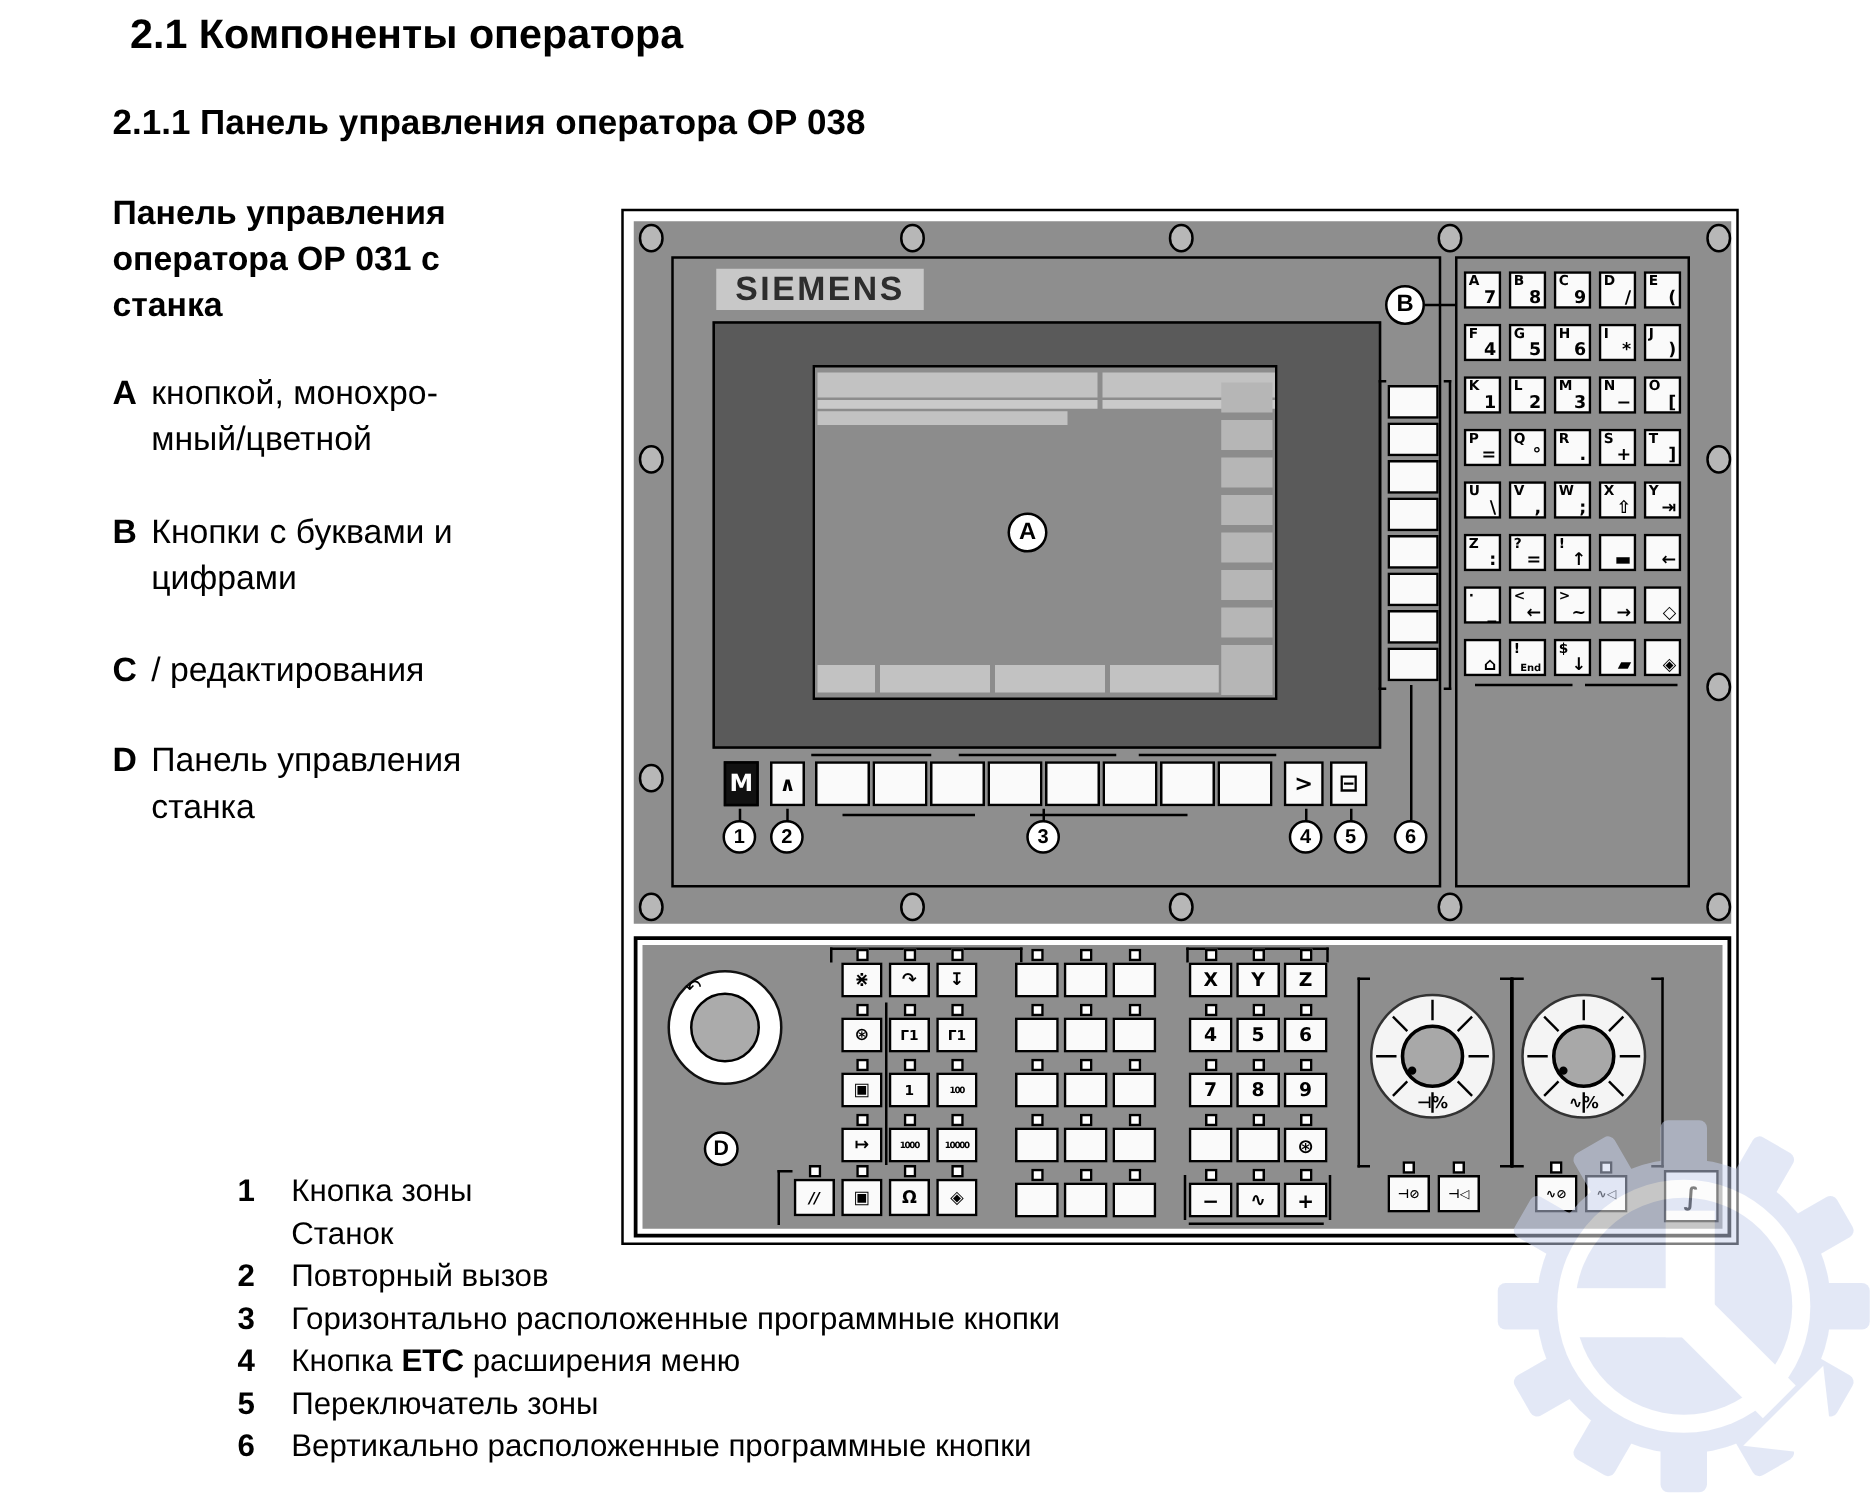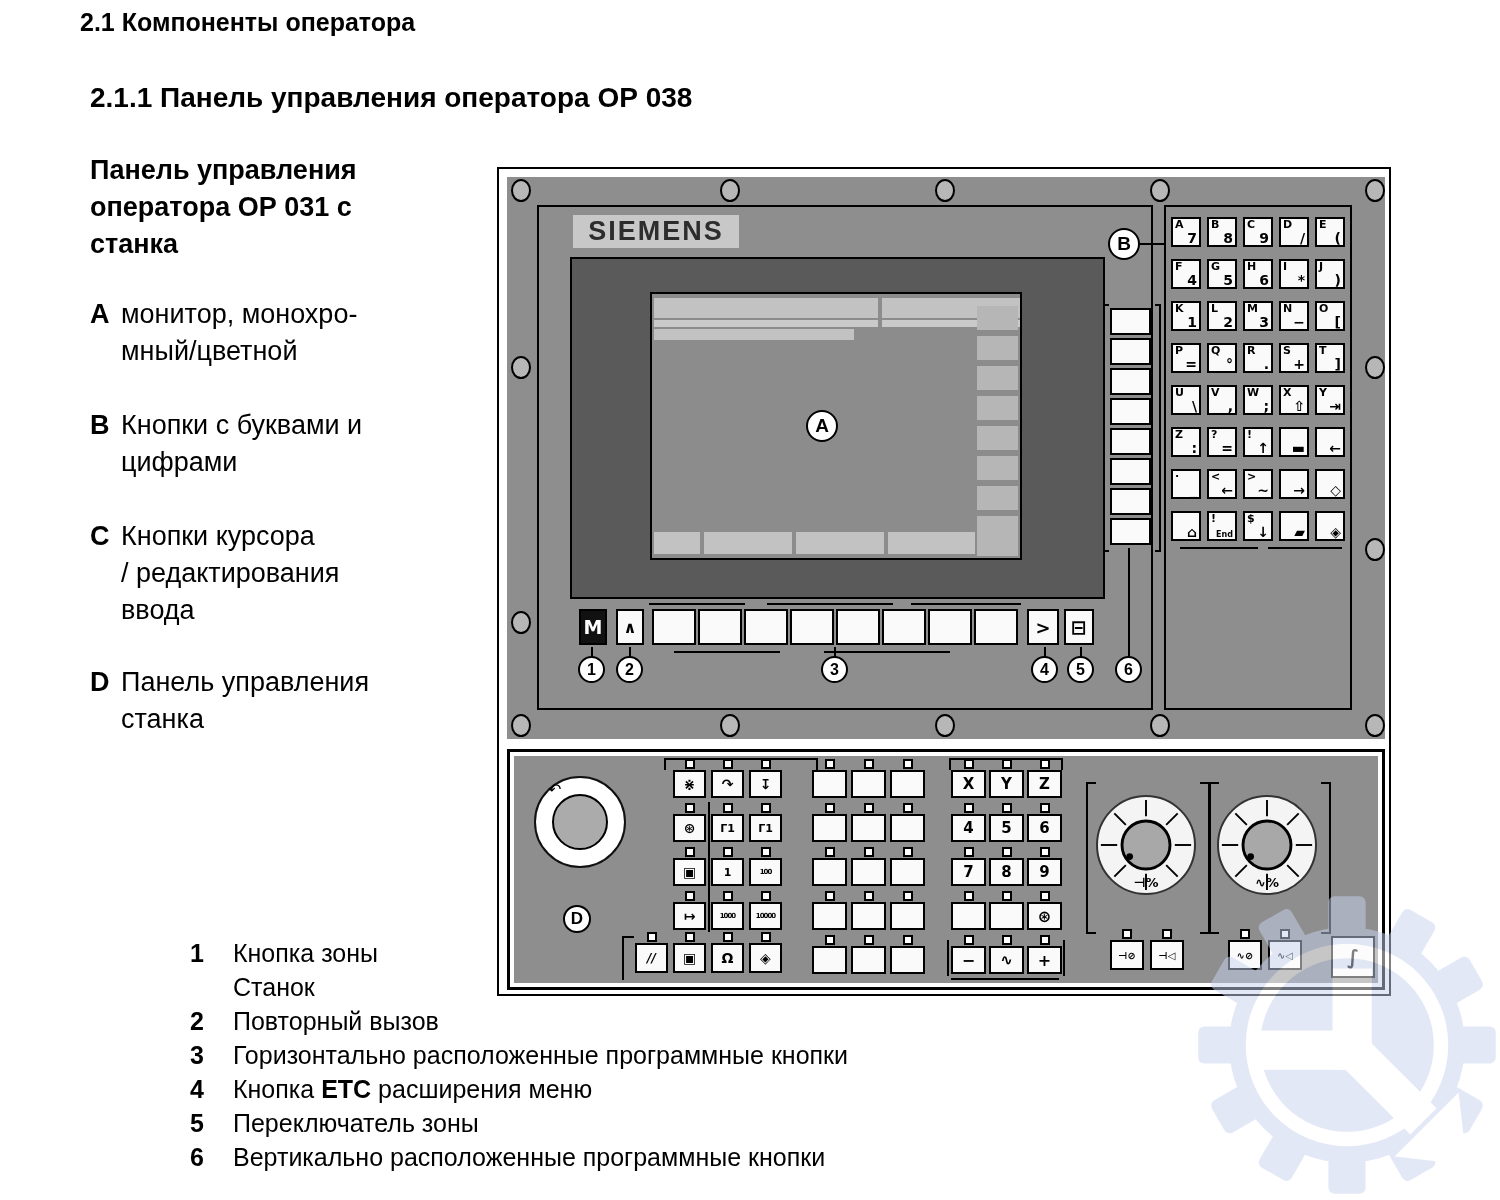--- a/index.html
+++ b/index.html
@@ -1,18 +1,18 @@
 <!DOCTYPE html>
 <html><head>
 <meta charset="utf-8">
 <style>
   html,body{margin:0;padding:0;background:#fff;width:1500px;height:1200px;overflow:hidden;
     font-family:"Liberation Sans",sans-serif;color:#000;}
   
-  #h1{position:absolute;left:80px;top:8px;font-size:25px;font-weight:700;}
+  #h1{position:absolute;left:104px;top:8px;font-size:33px;font-weight:700;}
   #h2{position:absolute;left:90px;top:82px;font-size:28px;font-weight:700;}
   #sb{position:absolute;left:90px;top:152px;width:430px;font-size:27px;line-height:37px;}
   #sb .intro{font-weight:700;}
   .sb-item{position:relative;padding-left:31px;}
   .sb-ltr{position:absolute;left:0;top:0;font-weight:700;}
   #legend{position:absolute;left:190px;top:936px;font-size:25px;line-height:34px;}
   .lg-row{display:flex;}
   .lg-num{width:43px;font-weight:700;flex:0 0 43px;}
   .lg-b{font-weight:700;}
   
@@ -93,33 +93,31 @@
 <div id="h2">2.1.1 Панель управления оператора  ОР 038</div>
 
 <div id="sb">
   <div class="intro">
     <div>Панель управления</div>
     <div>оператора ОР 031 с</div>
     <div>станка</div>
   </div>
   <div class="sb-item" style="margin-top:33px;">
     <span class="sb-ltr">A</span>
-    <div>монитор, монохро-</div>
+    <div>кнопкой, монохро-</div>
     <div>мный/цветной</div>
   </div>
   <div class="sb-item" style="margin-top:37px;">
     <span class="sb-ltr">B</span>
     <div>Кнопки с буквами и</div>
     <div>цифрами</div>
   </div>
   <div class="sb-item" style="margin-top:37px;">
     <span class="sb-ltr">C</span>
-    <div>Кнопки курсора</div>
     <div>/ редактирования</div>
-    <div>ввода</div>
   </div>
   <div class="sb-item" style="margin-top:35px;">
     <span class="sb-ltr">D</span>
     <div>Панель управления</div>
     <div>станка</div>
   </div>
 </div>
 
 <div id="legend">
   <div class="lg-row">

